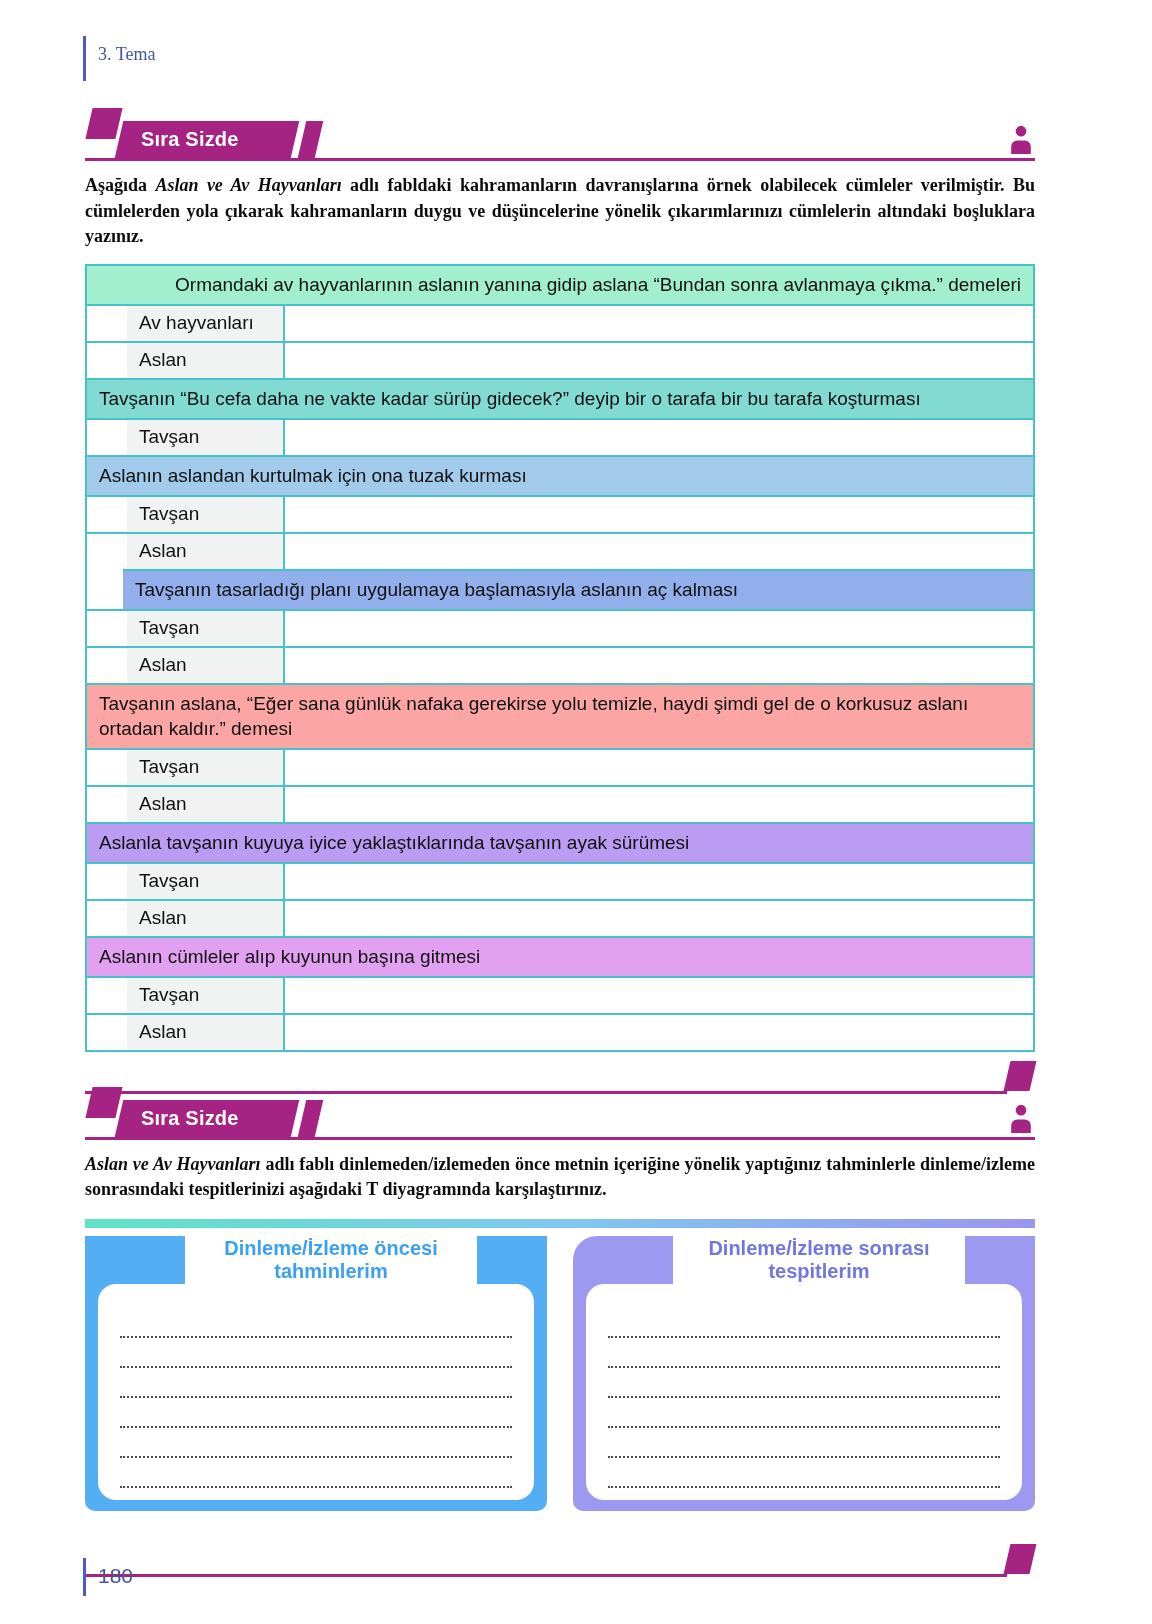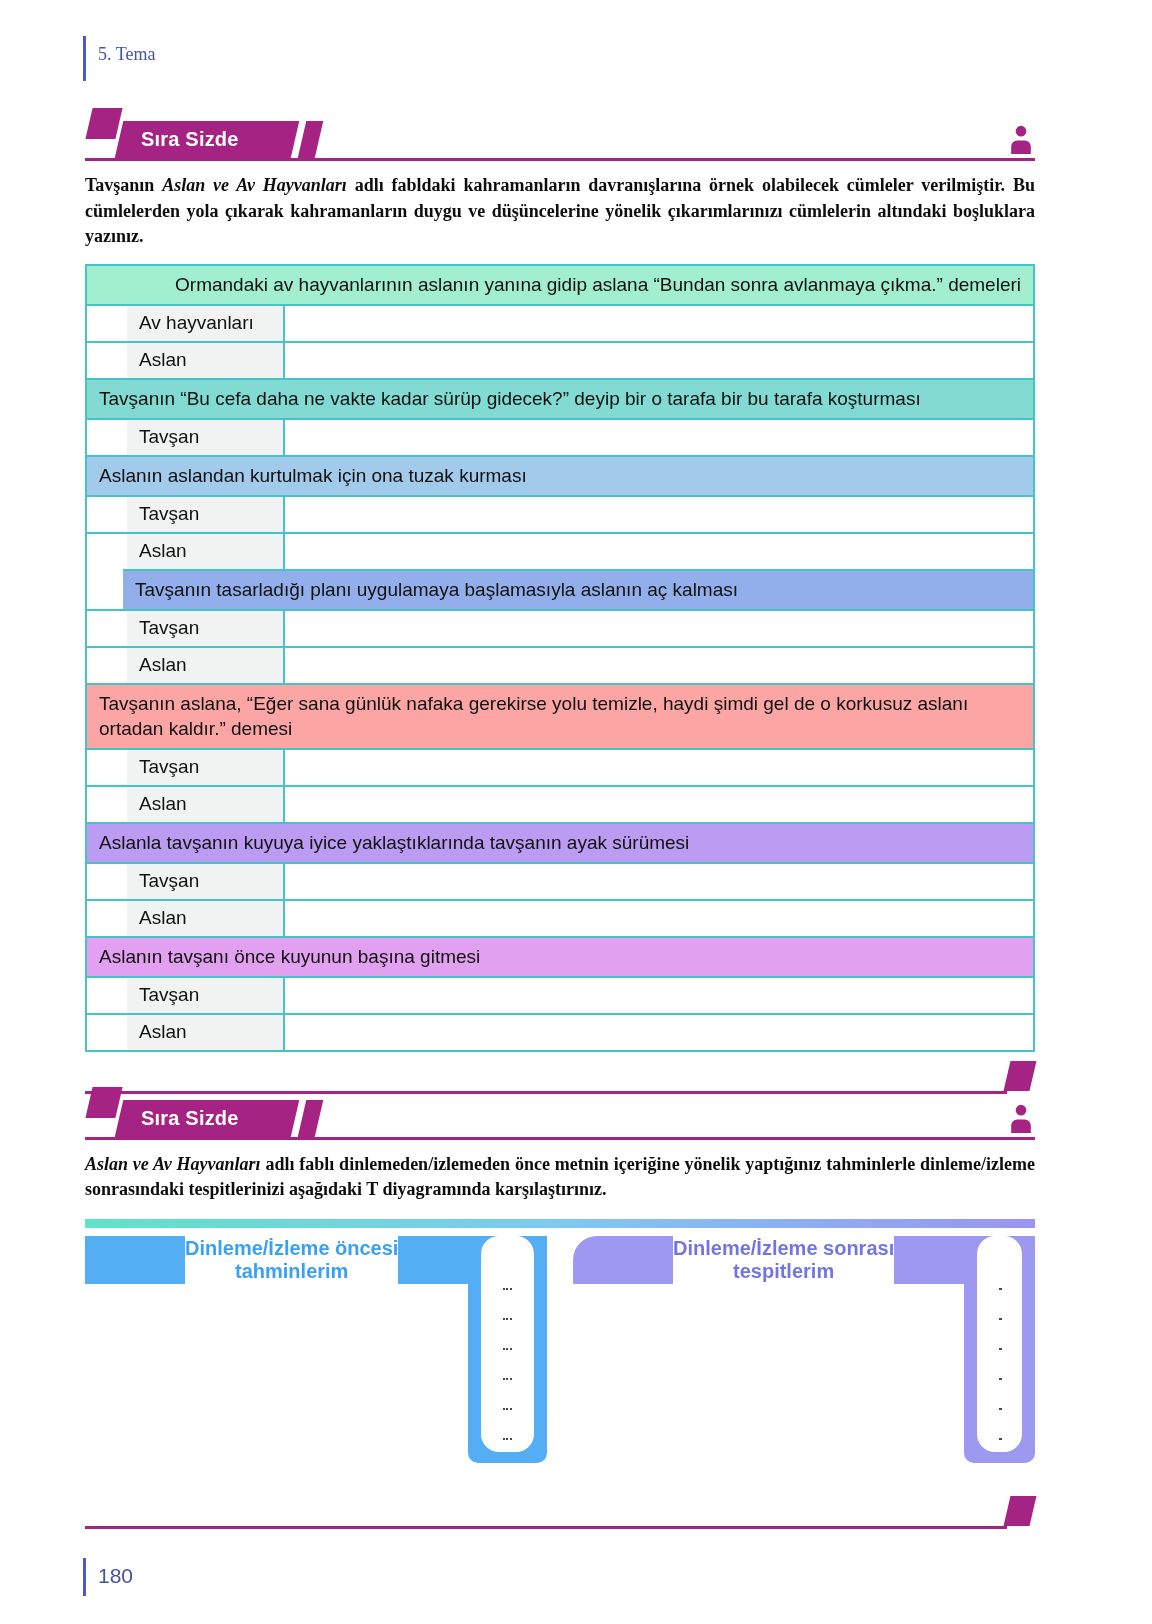--- a/index.html
+++ b/index.html
@@ -102,21 +102,21 @@
     width:26px; height:30px;
     background:var(--magenta);
     transform:skewX(-13deg);
   }
   
   .grad-bar{
     height:9px; margin-top:16px;
     background:linear-gradient(90deg,#5fe3c6 0%,#7fc9ee 50%,#9b95f0 100%);
   }
   .tcards{ display:flex; gap:26px; margin-top:8px; }
-  .tcard{ flex:1; display:flex; }
+  .tcard{ flex:1; display:flex; flex-direction:column; }
   .tcard-top{ display:flex; height:48px; }
   .tab{ background:var(--c); }
   .tab-l{ width:100px; }
   .tcard.right .tab-l{ border-top-left-radius:24px; }
   .tab-r{ width:70px; }
   .tcard-title{
     flex:1; text-align:center;
     font-weight:bold; font-size:20px; line-height:23px;
     color:var(--tc); padding-top:1px;
   }
@@ -139,37 +139,37 @@
     padding:6px 0 8px 12px;
   }
   .footer span{ font-size:21px; color:#44549e; }
 </style>
 </head>
 <body>
 
 <div class="page" style="--magenta: #a52382; --teal: #45c3c9;">
 
   <div class="tema-header">
-    <span>5. Tema</span>
+    <span>3. Tema</span>
   </div>
 
   <div class="banner-row">
     <div class="banner-sq"></div>
     <div class="banner-main">
       <span class="banner-label">Sıra Sizde</span>
     </div>
     <div class="person-icon">
       <svg viewBox="0 0 24 26">
           <circle cx="12" cy="6.2" r="4.6"></circle>
           <path d="M3.5 26 v-6.4 a5.2 5.2 0 0 1 5.2-5.2 h6.6 a5.2 5.2 0 0 1 5.2 5.2 V26 z"></path>
         </svg>
     </div>
   </div>
 
-  <p class="intro"><span>Tavşanın </span><span class="it">Aslan ve Av Hayvanları</span><span> adlı fabldaki kahramanların davranışlarına örnek olabilecek cümleler verilmiştir. Bu cümlelerden yola çıkarak kahramanların duygu ve düşüncelerine yönelik çıkarımlarınızı cümlelerin altındaki boşluklara yazınız.</span></p>
+  <p class="intro"><span>Aşağıda </span><span class="it">Aslan ve Av Hayvanları</span><span> adlı fabldaki kahramanların davranışlarına örnek olabilecek cümleler verilmiştir. Bu cümlelerden yola çıkarak kahramanların duygu ve düşüncelerine yönelik çıkarımlarınızı cümlelerin altındaki boşluklara yazınız.</span></p>
 
   <div class="qtable">
       <div class="tgroup-header" style="background: rgb(162, 239, 207); text-align: right;">Ormandaki av hayvanlarının aslanın yanına gidip aslana “Bundan sonra avlanmaya çıkma.” demeleri</div>
       <div class="trow">
         <div class="trow-label">Av hayvanları</div>
         <div class="trow-answer"></div>
       </div>
       <div class="trow">
         <div class="trow-label">Aslan</div>
         <div class="trow-answer"></div>
@@ -208,21 +208,21 @@
       </div>
       <div class="tgroup-header" style="background: rgb(188, 155, 242);">Aslanla tavşanın kuyuya iyice yaklaştıklarında tavşanın ayak sürümesi</div>
       <div class="trow">
         <div class="trow-label">Tavşan</div>
         <div class="trow-answer"></div>
       </div>
       <div class="trow">
         <div class="trow-label">Aslan</div>
         <div class="trow-answer"></div>
       </div>
-      <div class="tgroup-header" style="background: rgb(225, 160, 240);">Aslanın tavşanı önce kuyunun başına gitmesi</div>
+      <div class="tgroup-header" style="background: rgb(225, 160, 240);">Aslanın cümleler alıp kuyunun başına gitmesi</div>
       <div class="trow">
         <div class="trow-label">Tavşan</div>
         <div class="trow-answer"></div>
       </div>
       <div class="trow">
         <div class="trow-label">Aslan</div>
         <div class="trow-answer"></div>
       </div>
     </div>
 

